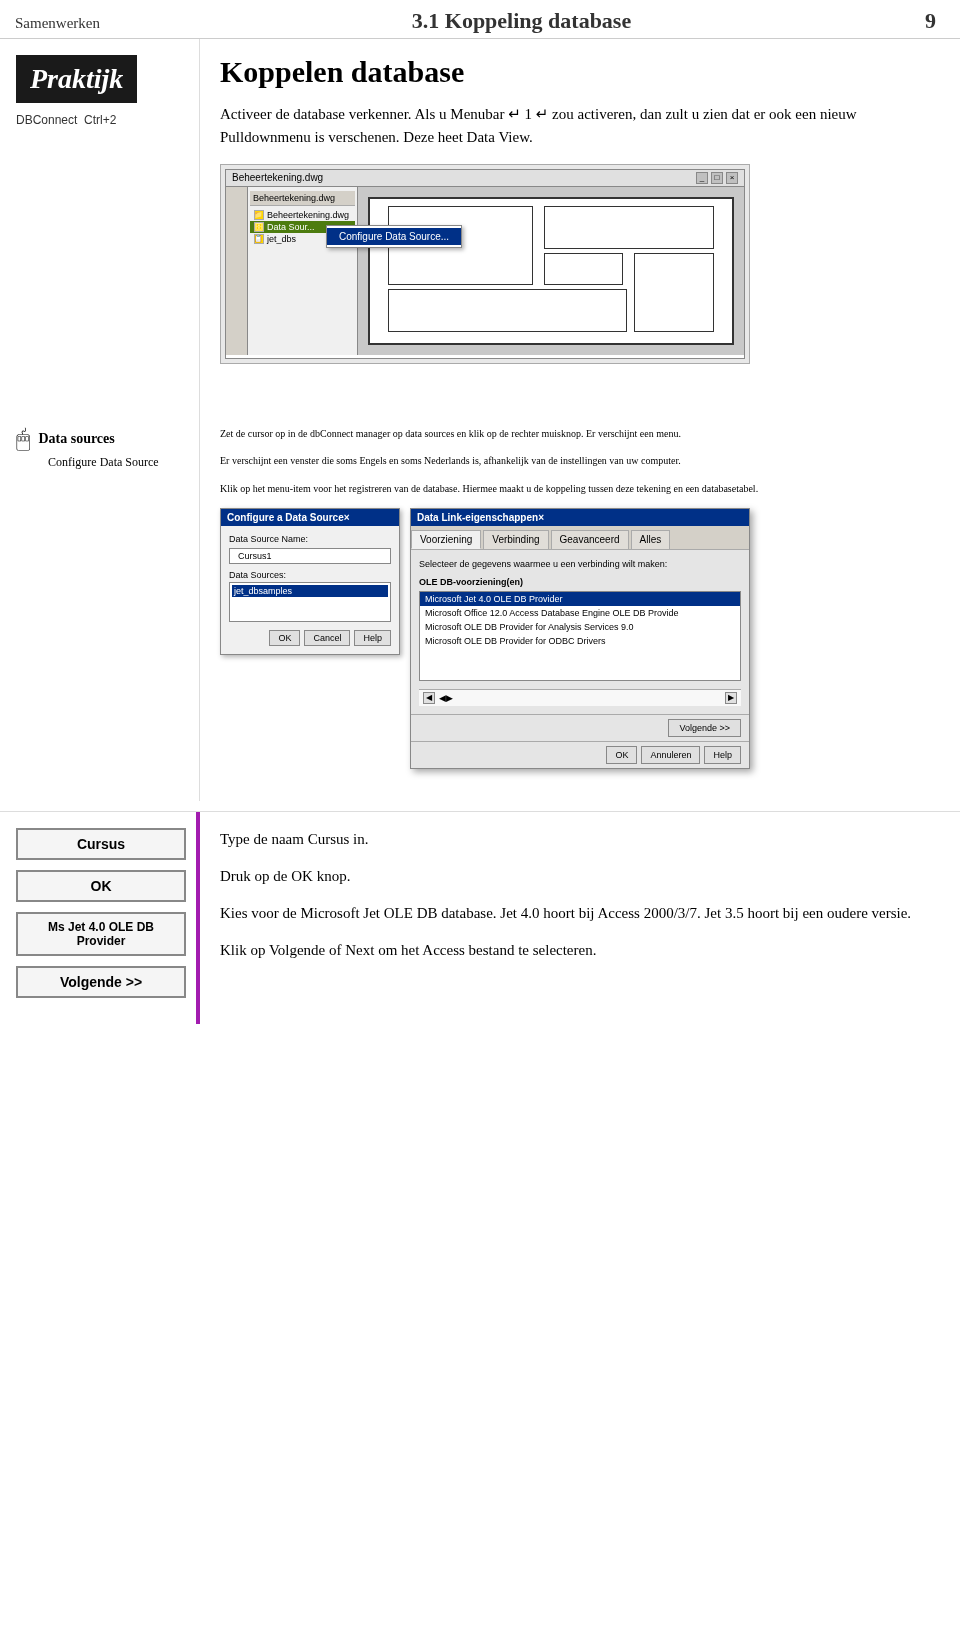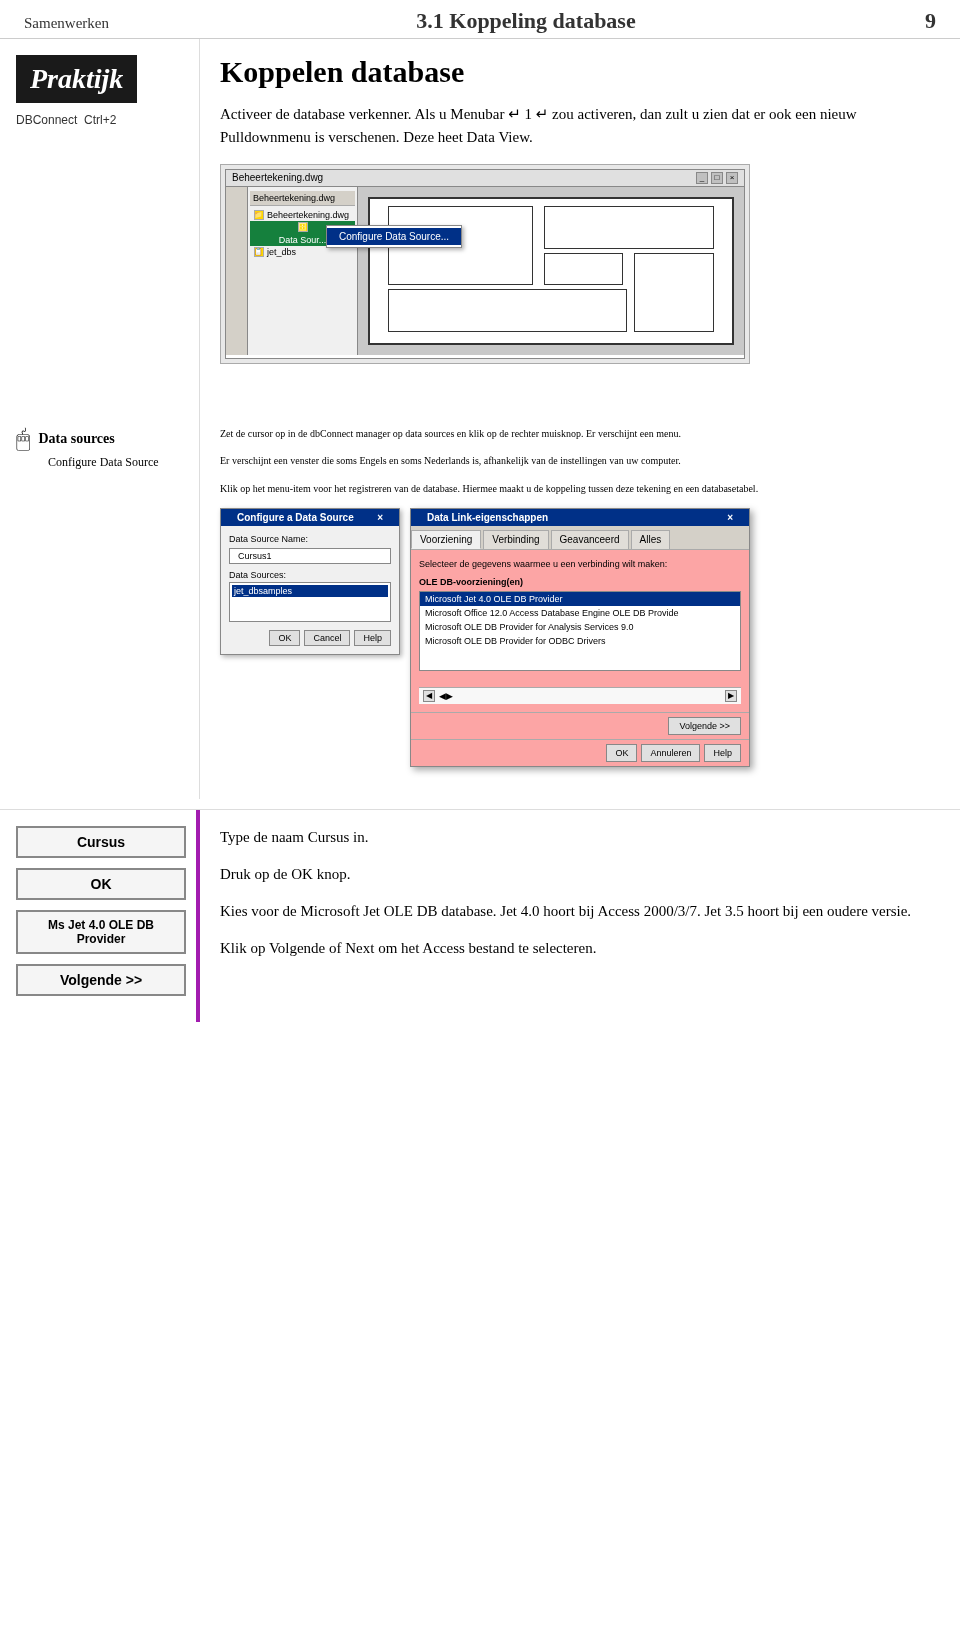--- a/index.html
+++ b/index.html
@@ -10,21 +10,21 @@
       min-height: 1645px;
       color: #000;
       font-size: 15px;
     }
 
     
     .header-bar {
       display: flex;
       justify-content: space-between;
       align-items: baseline;
-      padding: 8px 24px 4px 24px;
+      padding: 8px 24px 4px 15px;
       border-bottom: 1px solid #ccc;
     }
     .header-left {
       font-size: 15px;
       color: #333;
     }
     .header-right {
       font-size: 22px;
       font-weight: bold;
       color: #333;
@@ -151,23 +151,22 @@
     }
     .cad-tree-item {
       font-size: 9px;
       font-family: Arial, sans-serif;
       padding: 1px 4px;
       display: flex;
       align-items: center;
       gap: 3px;
     }
     .cad-tree-item.selected {
-      background: #15803d;
+      background: #4d7c0f;
       color: #fff;
-      flex-direction: column;
     }
     .cad-tree-icon {
       width: 10px; height: 10px;
       background: #ffd700;
       border: 1px solid #aaa;
       font-size: 7px;
       display: flex; align-items: center; justify-content: center;
     }
     .context-menu-popup {
       position: absolute;
@@ -253,26 +252,26 @@
     
     .dialog-configure {
       width: 180px;
       border: 1px solid #888;
       background: #f0f0f0;
       box-shadow: 2px 2px 5px rgba(0,0,0,0.3);
     }
     .dialog-title-bar {
       background: #003087;
       color: #fff;
-      padding: 3px 16px;
+      padding: 3px 6px;
       font-size: 10px;
       font-family: Arial, sans-serif;
       font-weight: bold;
       display: flex;
-      justify-content: space-between;
+      justify-content: flex-start;
       align-items: center;
     }
     .dialog-title-close {
       font-size: 10px;
       cursor: pointer;
     }
     .dialog-body {
       padding: 8px;
     }
     .dialog-field-label {
@@ -319,21 +318,21 @@
       padding: 2px 8px;
       border: 1px solid #888;
       background: #e0e0e0;
       cursor: pointer;
     }
 
     
     .dialog-datalink {
       width: 340px;
       border: 1px solid #888;
-      background: #fca5a5;
+      background: #e5e5e5;
       box-shadow: 3px 3px 7px rgba(0,0,0,0.35);
     }
     .dialog-tabs {
       display: flex;
       border-bottom: 1px solid #aaa;
       background: #d4d0c8;
       padding-top: 4px;
     }
     .dialog-tab {
       font-size: 10px;
@@ -360,22 +359,22 @@
     }
     .datalink-group-label {
       font-size: 9px;
       font-family: Arial, sans-serif;
       font-weight: bold;
       margin-bottom: 4px;
     }
     .datalink-list {
       border: 1px solid #888;
       background: #fff;
-      height: 80px;
-      margin-bottom: 16px;
+      height: 90px;
+      margin-bottom: 8px;
       overflow: hidden;
     }
     .datalink-list-item {
       font-size: 9px;
       font-family: Arial, sans-serif;
       padding: 2px 5px;
     }
     .datalink-list-item.selected {
       background: #003087;
       color: #fff;

